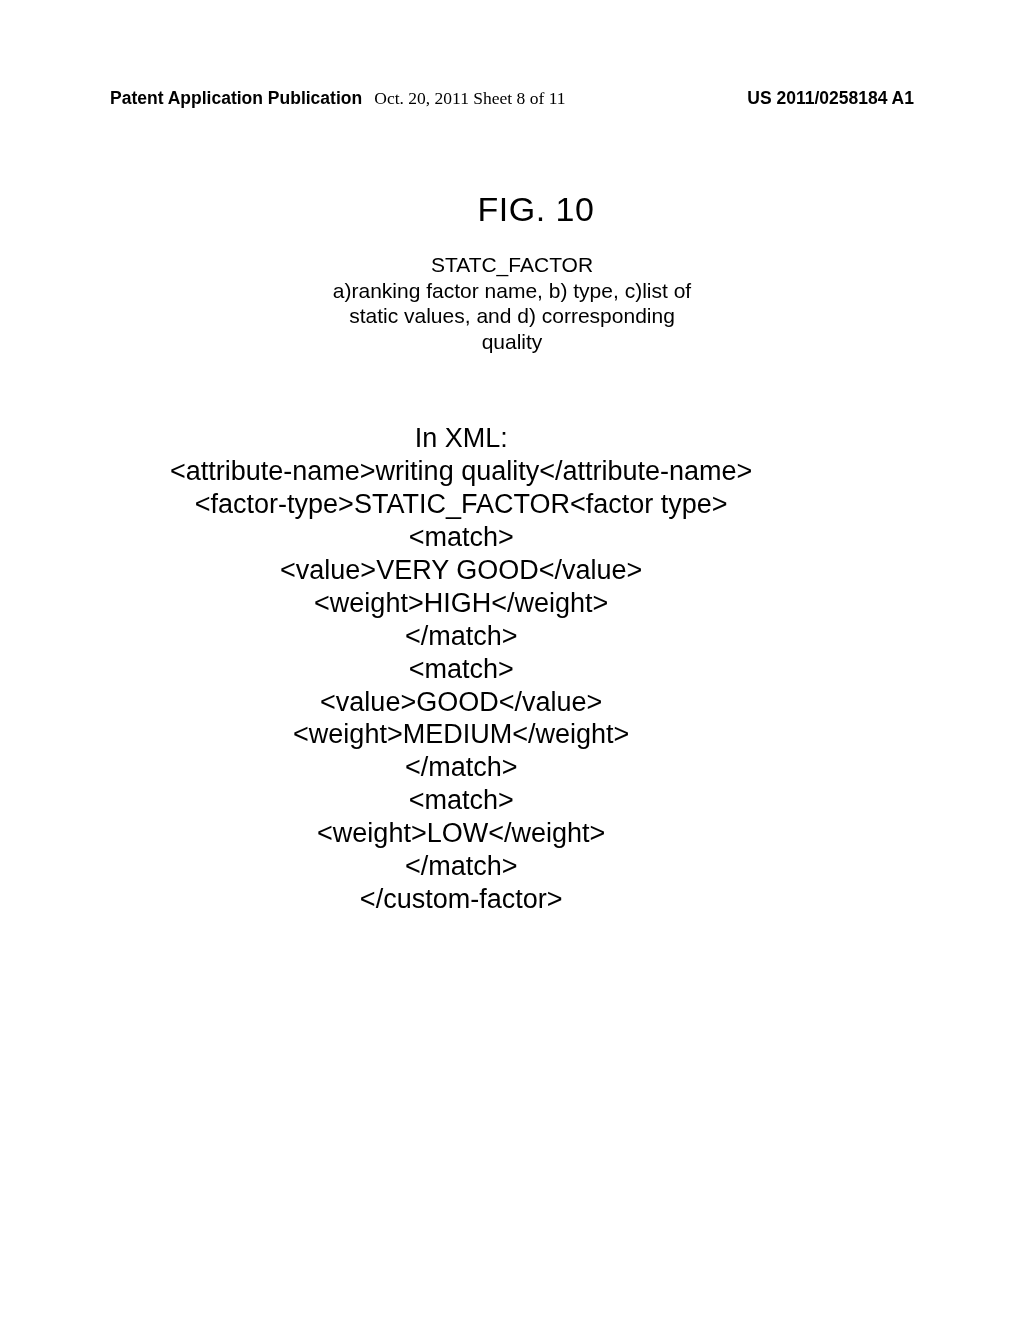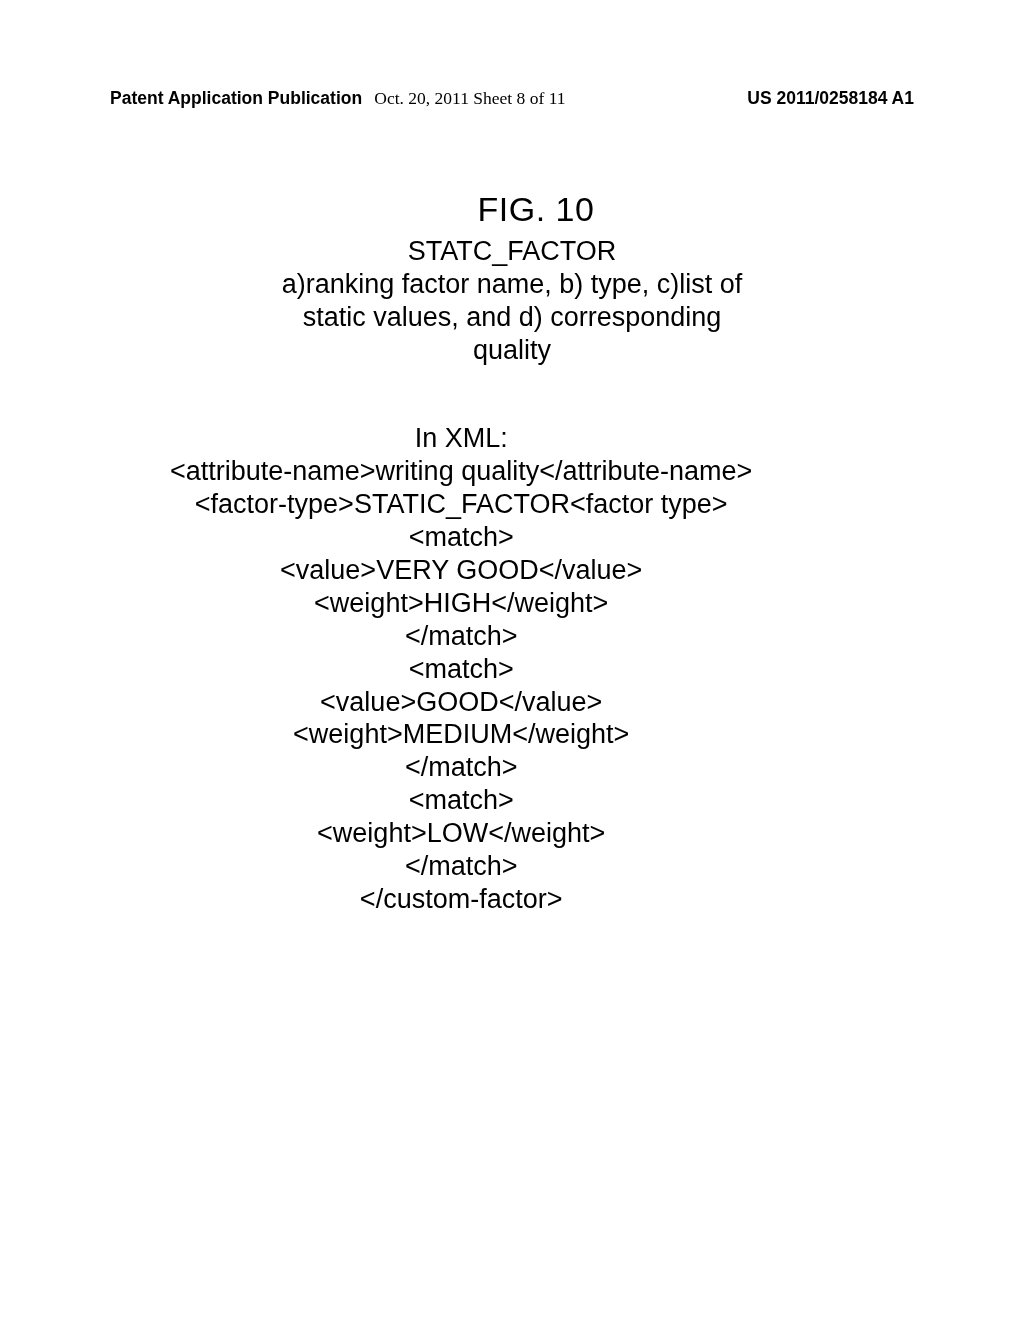--- a/index.html
+++ b/index.html
@@ -41,26 +41,26 @@
     .content-area {
       position: absolute;
       top: 190px;
       left: 0;
       width: 100%;
       text-align: center;
     }
     .figure-title {
       font-size: 34px;
       font-weight: normal;
-      margin-bottom: 6px;
+      margin-bottom: 23px;
       letter-spacing: 0.5px;
       padding-left: 48px;
     }
     .subtitle-block {
-      font-size: 27px;
+      font-size: 21px;
       line-height: 1.22;
       margin-bottom: 32px;
     }
     .subtitle-block div {
       white-space: nowrap;
     }
     .xml-block {
       position: absolute;
       top: 422px;
       left: 170px;

